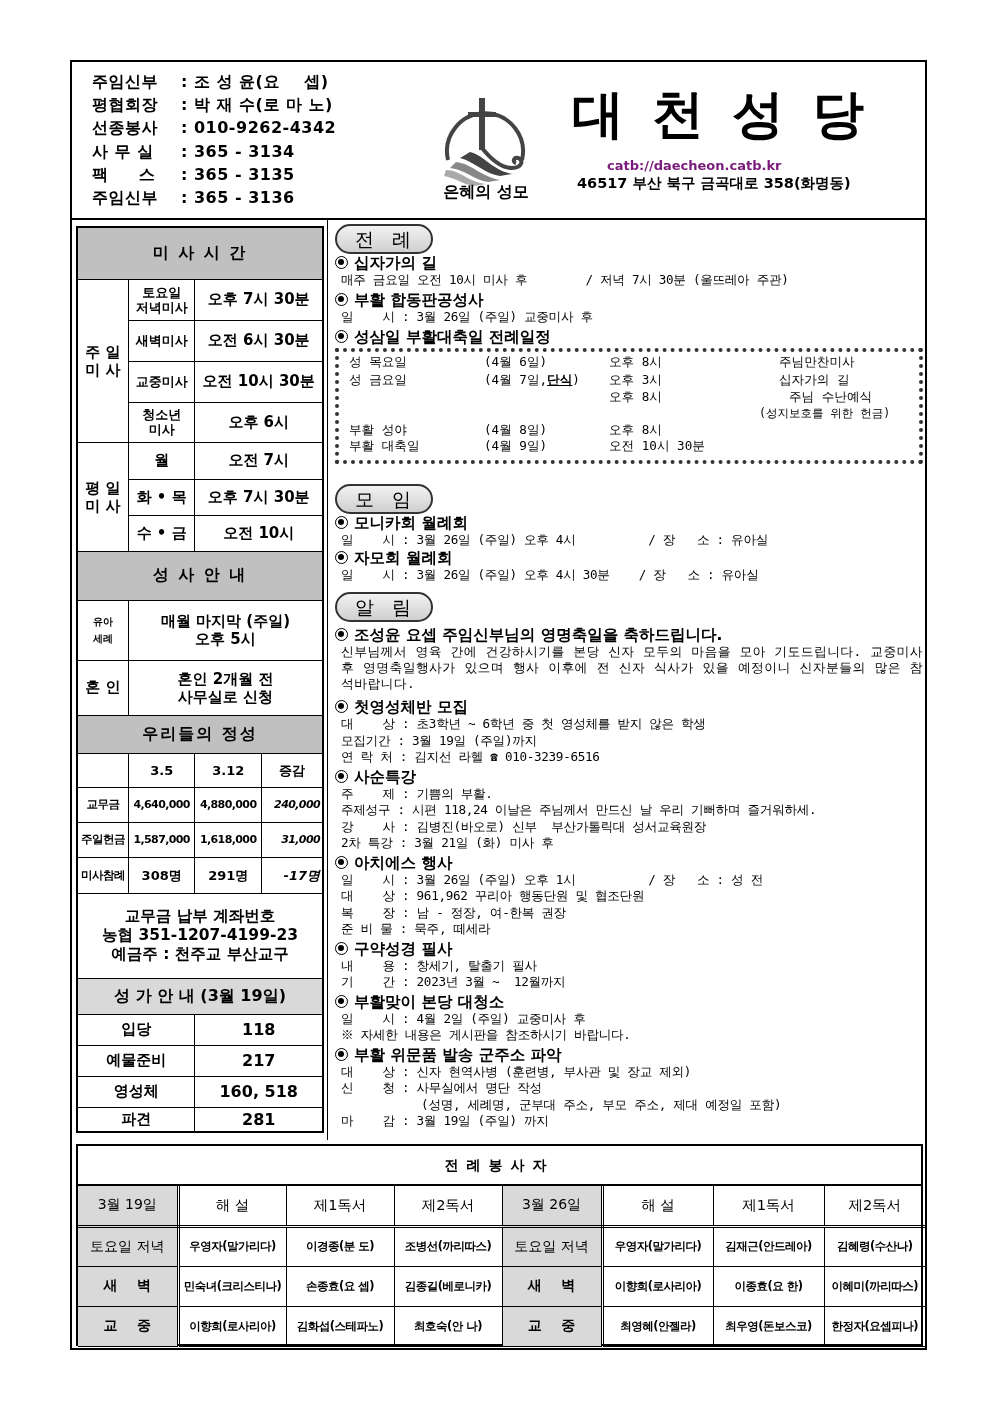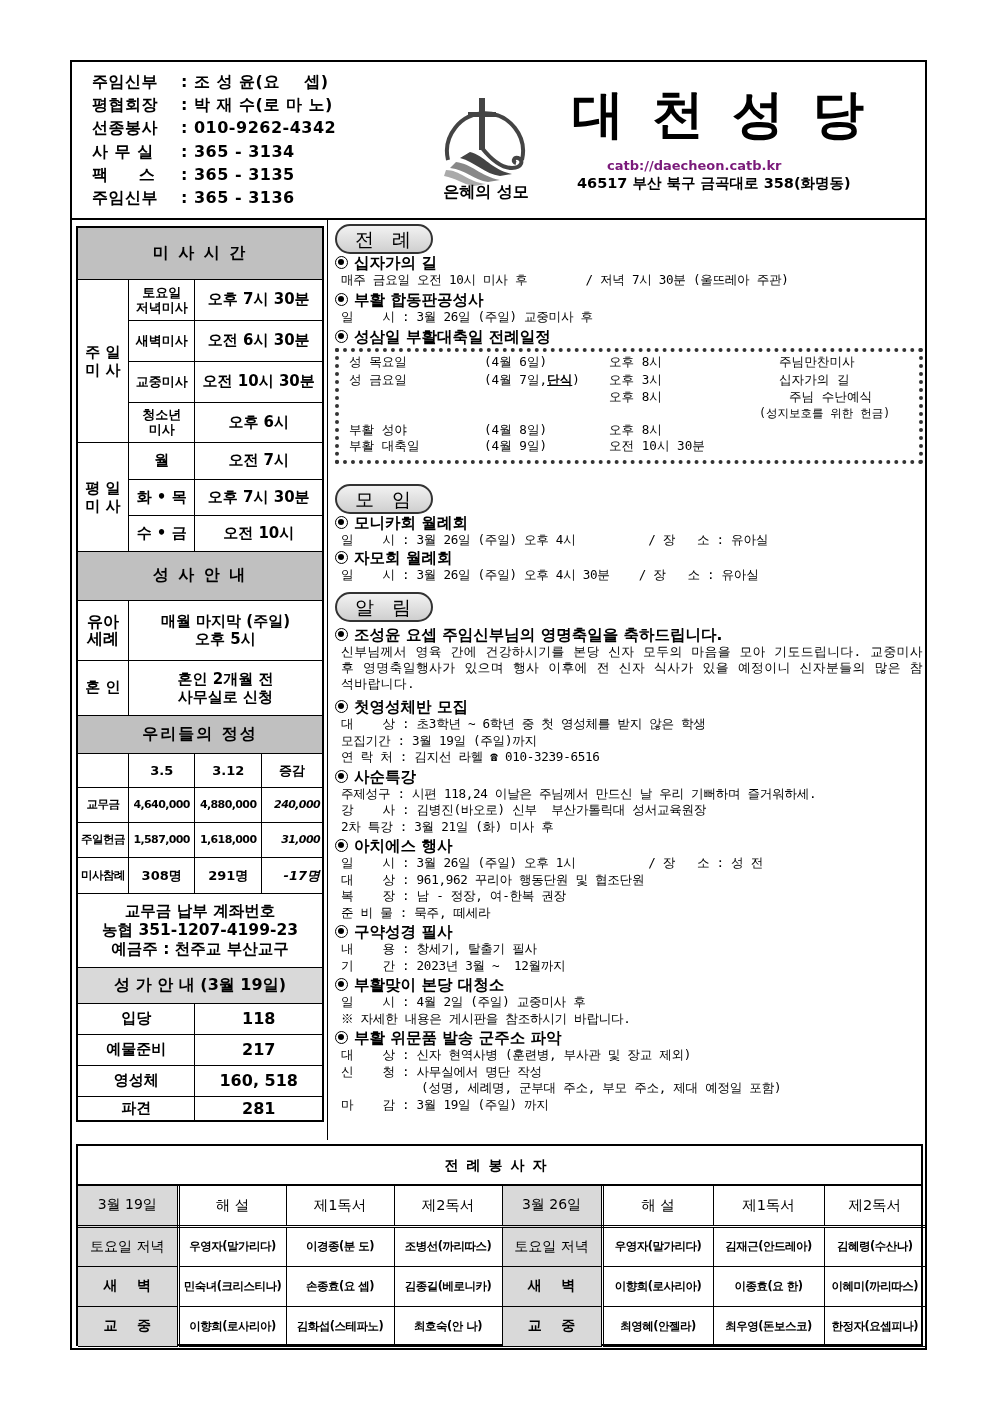--- a/index.html
+++ b/index.html
@@ -134,21 +134,21 @@
       </tr>
       <tr style="height:36px">
         <td>수 • 금</td>
         <td colspan="2">오전 10시</td>
       </tr>
 
       <tr style="height:49px">
             <td colspan="4" class="sec">성 사 안 내</td>
           </tr>
       <tr style="height:60px">
-        <td style="white-space:pre-line;font-size:16px;line-height:17px">유아
+        <td style="white-space:pre-line;font-size:10px;line-height:17px">유아
 세례</td>
         <td colspan="3" style="white-space:pre-line;line-height:18px">매월 마지막 (주일)
 오후 5시</td>
       </tr>
       <tr style="height:55px">
         <td>혼 인</td>
         <td colspan="3" style="white-space:pre-line;line-height:18px">혼인 2개월 전
 사무실로 신청</td>
       </tr>
 
@@ -172,21 +172,21 @@
         <td class="num">1,587,000</td>
         <td class="num">1,618,000</td>
         <td class="num r">31,000</td>
       </tr>
       <tr style="height:36px">
         <td class="tiny">미사참례</td>
         <td class="small">308명</td>
         <td class="small">291명</td>
         <td class="small r">-17명</td>
       </tr>
-      <tr style="height:74px">
+      <tr style="height:85px">
         <td colspan="4" style="font-size:15.5px;line-height:19px">
           <div>교무금 납부 계좌번호</div>
           <div>농협 351-1207-4199-23</div>
           <div>예금주 : 천주교 부산교구</div>
         </td>
       </tr>
       <tr style="height:36px">
             <td colspan="4" class="sec2">성 가 안 내 (3월 19일)</td>
           </tr>
       <tr style="height:31px">
@@ -257,20 +257,21 @@
       <div class="pill">알림</div>
       <div class="h" style="margin-top:4px"><span class="bullet"></span><span>조성윤 요셉 주임신부님의 영명축일을 축하드립니다.</span></div>
       <div class="t wrap" style="font-size:12.8px;line-height:16px;letter-spacing:0.4px">신부님께서 영육 간에 건강하시기를 본당 신자 모두의 마음을 모아 기도드립니다. 교중미사 후 영명축일행사가 있으며 행사 이후에 전 신자 식사가 있을 예정이니 신자분들의 많은 참석바랍니다.</div>
 
       <div class="h" style="margin-top:6px"><span class="bullet"></span><span>첫영성체반 모집</span></div>
       <div class="t">대    상 : 초3학년 ~ 6학년 중 첫 영성체를 받지 않은 학생</div>
       <div class="t">모집기간 : 3월 19일 (주일)까지</div>
       <div class="t">연 락 처 : 김지선 라헬 ☎ 010-3239-6516</div>
 
       <div class="h" style="margin-top:2px"><span class="bullet"></span><span>사순특강</span></div>
+      <div class="t">주    제 : 기쁨의 부활.</div>
       <div class="t">주제성구 : 시편 118,24 이날은 주님께서 만드신 날 우리 기뻐하며 즐거워하세.</div>
       <div class="t">강    사 : 김병진(바오로) 신부  부산가톨릭대 성서교육원장</div>
       <div class="t">2차 특강 : 3월 21일 (화) 미사 후</div>
 
       <div class="h" style="margin-top:2px"><span class="bullet"></span><span>아치에스 행사</span></div>
       <div class="t">일    시 : 3월 26일 (주일) 오후 1시          / 장   소 : 성 전</div>
       <div class="t">대    상 : 961,962 꾸리아 행동단원 및 협조단원</div>
       <div class="t">복    장 : 남 - 정장, 여-한복 권장</div>
       <div class="t">준 비 물 : 묵주, 떼세라</div>
 

